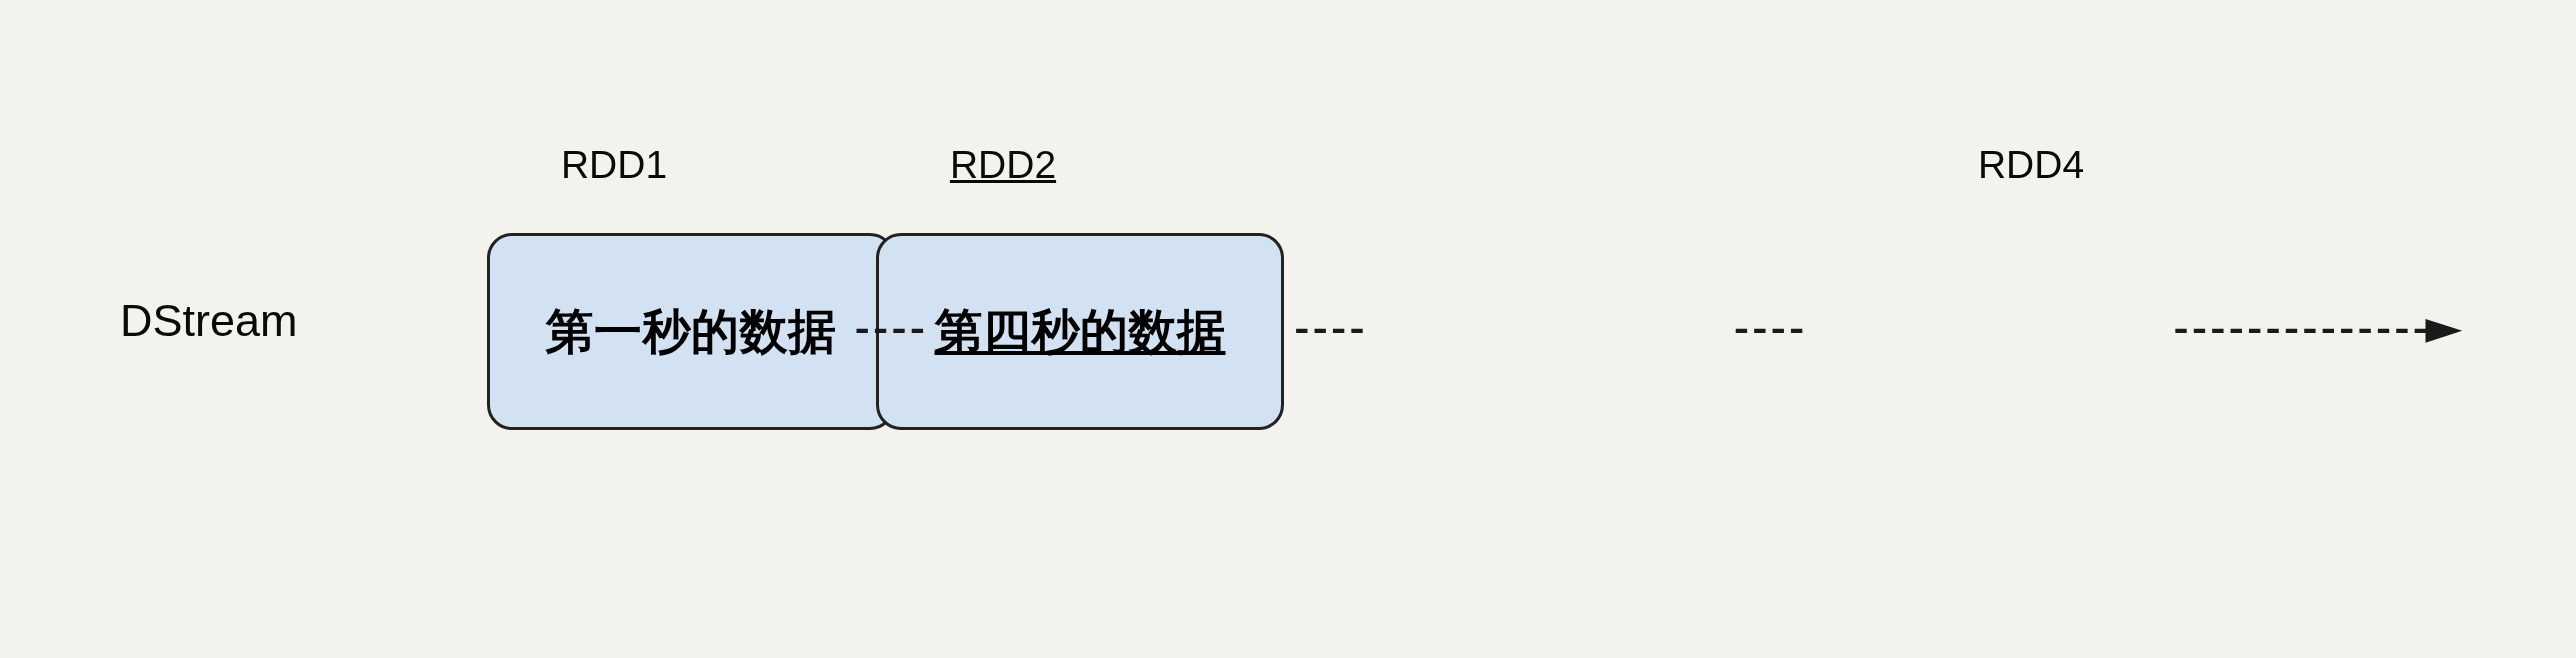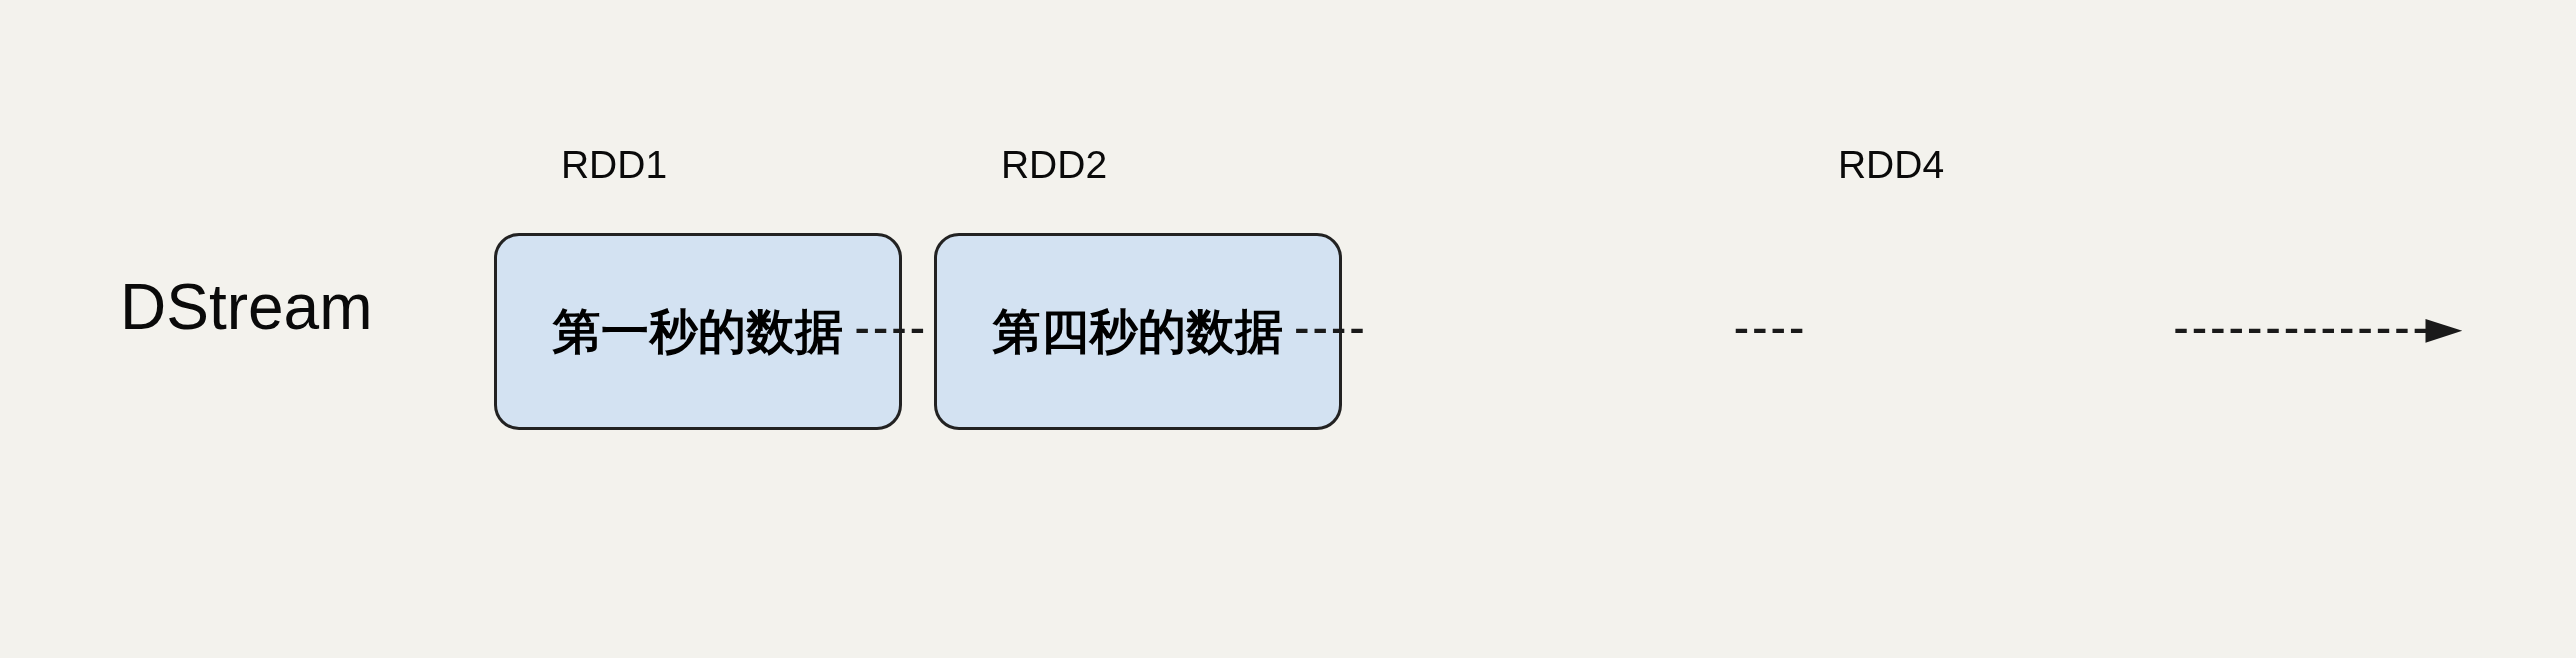--- a/index.html
+++ b/index.html
@@ -11,22 +11,22 @@
     position: relative;
     width: 2576px;
     height: 659px;
     background: var(--bg, #f3f2ed);
     font-family: "Liberation Sans", sans-serif;
     overflow: hidden;
   }
   .stream-label {
     position: absolute;
     left: 120px;
-    top: 276px;
-    font-size: 64px;
+    top: 290px;
+    font-size: 45px;
     line-height: 62px;
     color: var(--text, #0a0a0a);
     white-space: nowrap;
   }
   .rdd-label {
     position: absolute;
     top: 134px;
     width: 368px;
     margin-left: -57px;
     text-align: center;
@@ -40,33 +40,32 @@
     top: 233px;
     width: 408px;
     height: 197px;
     box-sizing: border-box;
     background: var(--fill, #d3e2f2);
     border: 3.8px solid var(--border, #222222);
     border-radius: 25px;
     display: flex;
     align-items: center;
     justify-content: center;
-    margin-left: 7px;
   }
   .node-text {
     font-size: 48px;
     font-weight: 600;
     color: #000;
     letter-spacing: 0.5px;
     white-space: nowrap;
   }
   .x1 { left: 487px; }
-  .x2 { left: 927px; }
+  .x2 { left: 876px; text-decoration: underline; }
   .x3 { left: 1367px; }
-  .x4 { left: 1764px; }
+  .x4 { left: 1904px; }
   .connector-layer {
     position: absolute;
     left: 0;
     top: 0;
     width: 2576px;
     height: 659px;
     pointer-events: none;
   }
 </style>
 </head>

